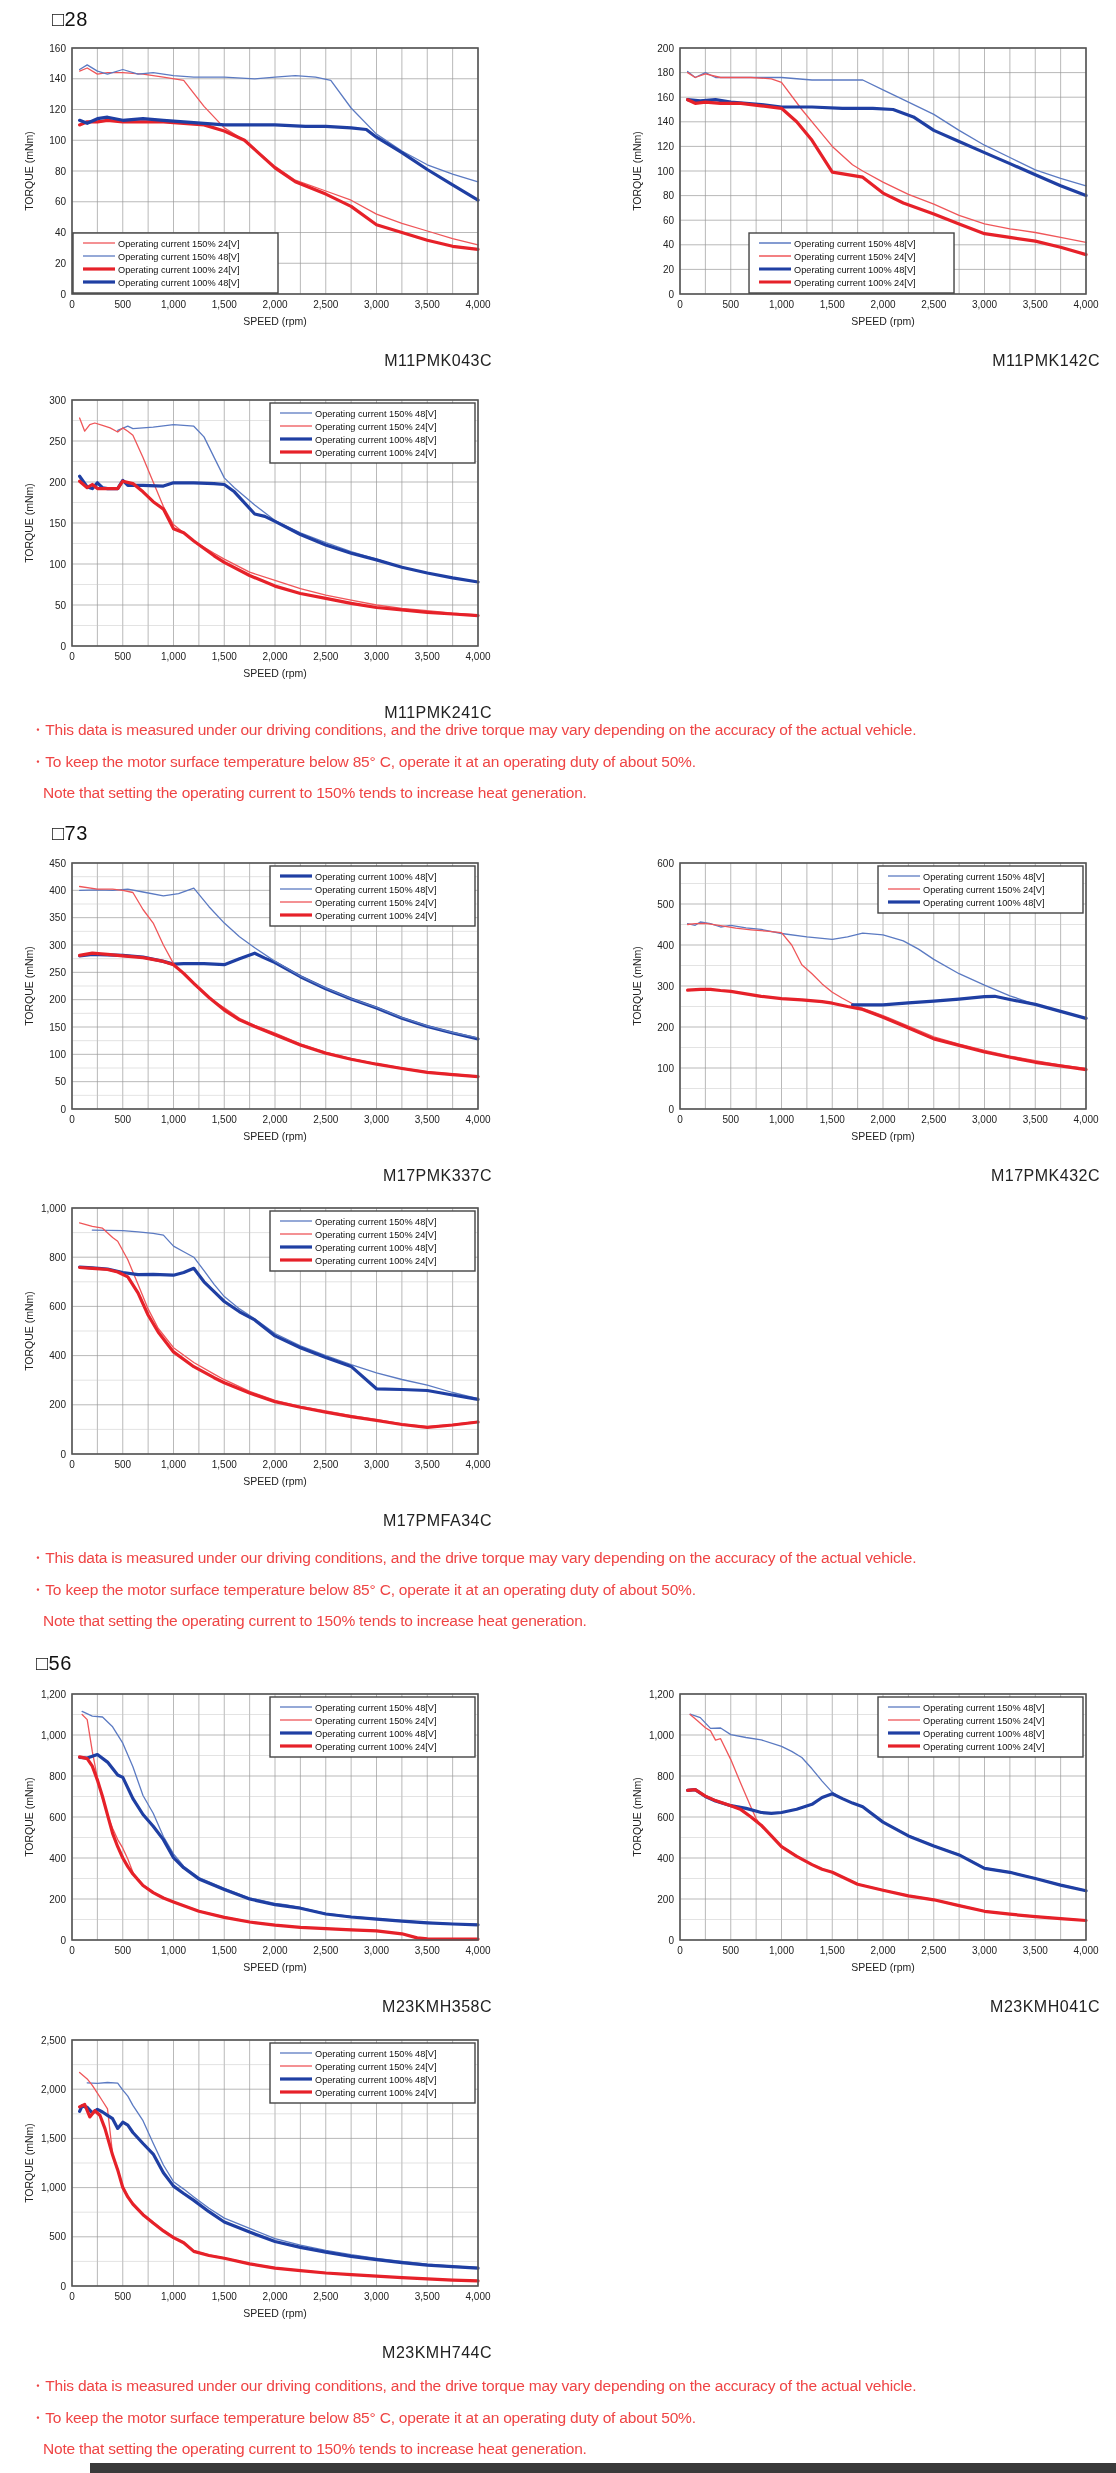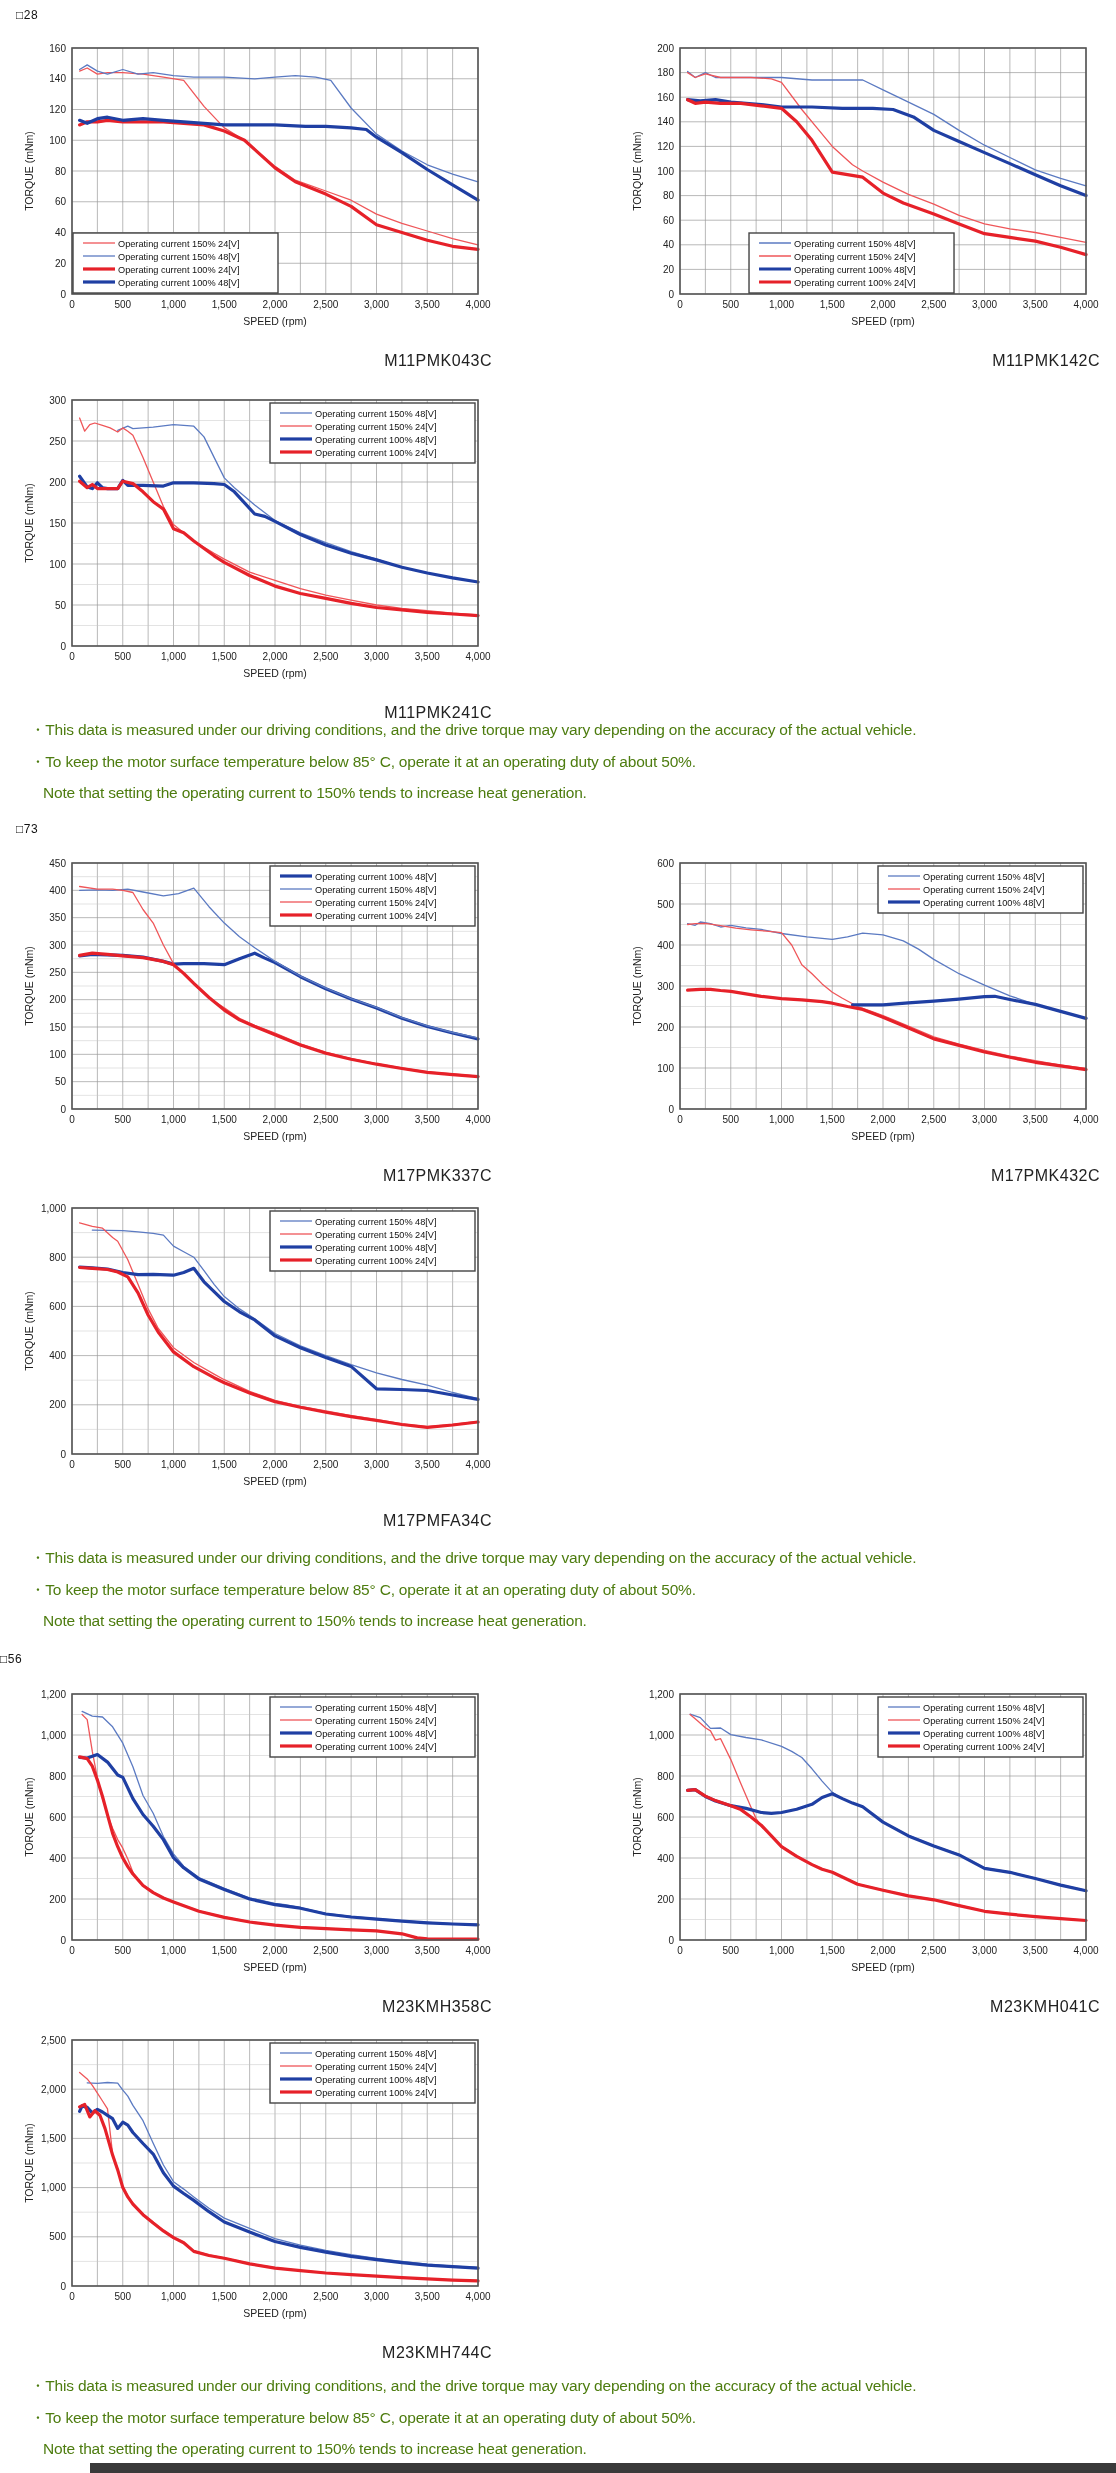--- a/index.html
+++ b/index.html
@@ -1,21 +1,21 @@
 <!DOCTYPE html>
 <html><head>
 <meta charset="utf-8">
 <style>
   html,body{margin:0;padding:0;background:#ffffff;}
   body{width:1116px;height:2473px;position:relative;font-family:"Liberation Sans",sans-serif;overflow:hidden;}
   .abs{position:absolute;}
-  .section-label{font-size:12px;color:#111;letter-spacing:0.5px;}
+  .section-label{font-size:20px;color:#111;letter-spacing:0.5px;margin-left:36px;}
   .chart{width:470px;}
   .chart-title{width:470px;text-align:right;padding-left:30px;box-sizing:border-box;font-size:16px;color:#222;margin-top:8px;letter-spacing:0.5px;}
-  .notes{width:1070px;font-size:15.5px;color:#4d7c0f;}
+  .notes{width:1070px;font-size:15.5px;color:#ef4444;}
   .note-line{margin-bottom:11px;letter-spacing:-0.2px;}
   .note-line.indent{margin-left:13px;}
   .footer-bar{position:absolute;left:90px;right:0;top:2463px;height:10px;}
   svg text{font-family:"Liberation Sans",sans-serif;}
 </style>
 </head>
 <body>
 
 <div class="abs section-label" style="left:16px;top:8px">□28</div>
 

